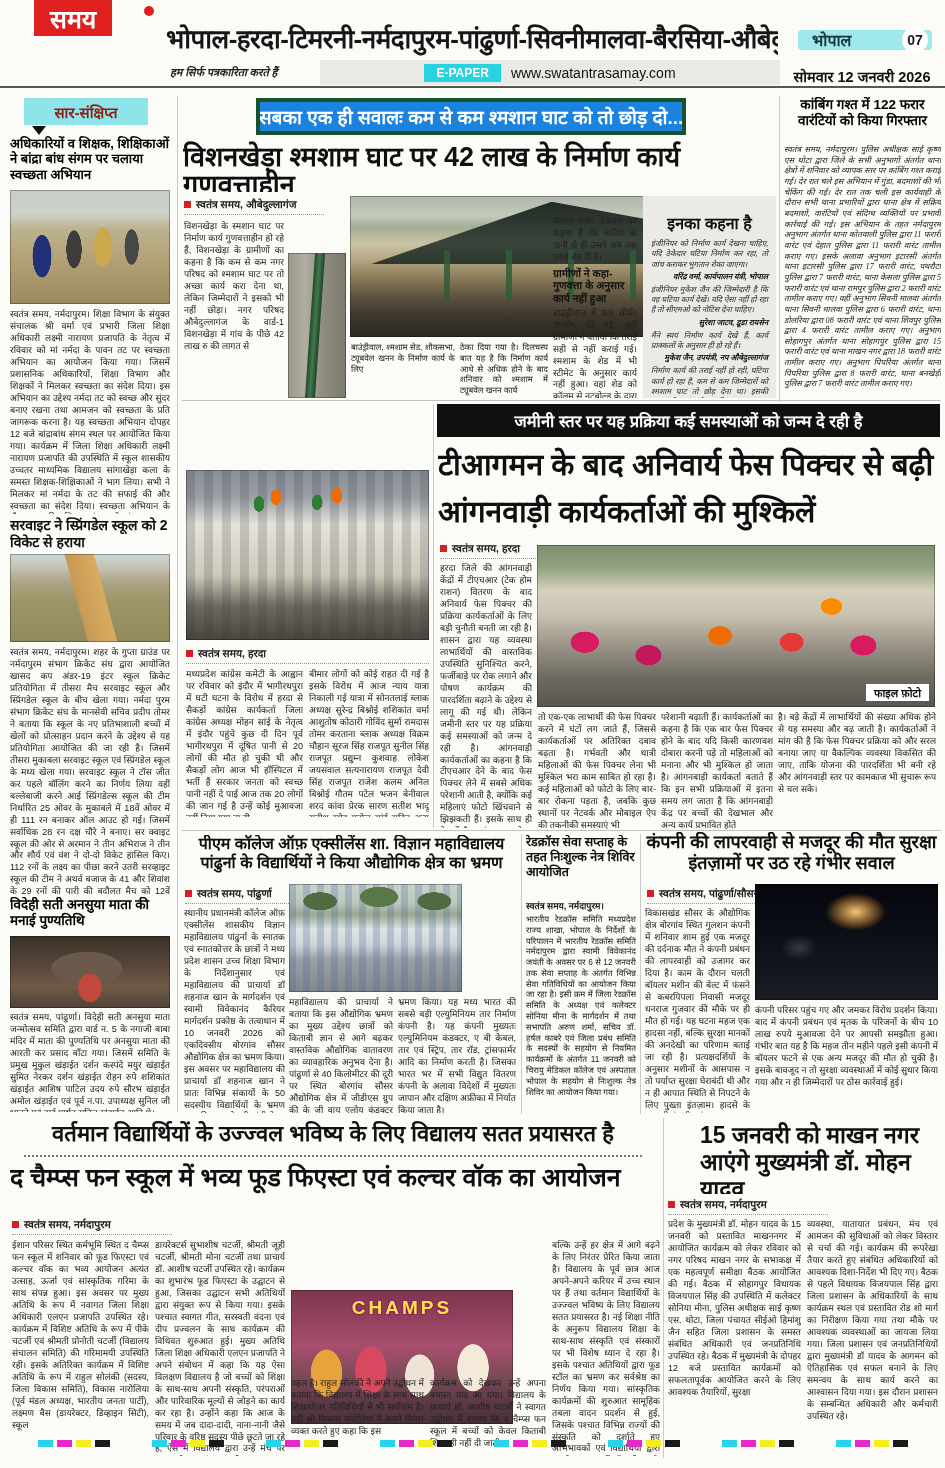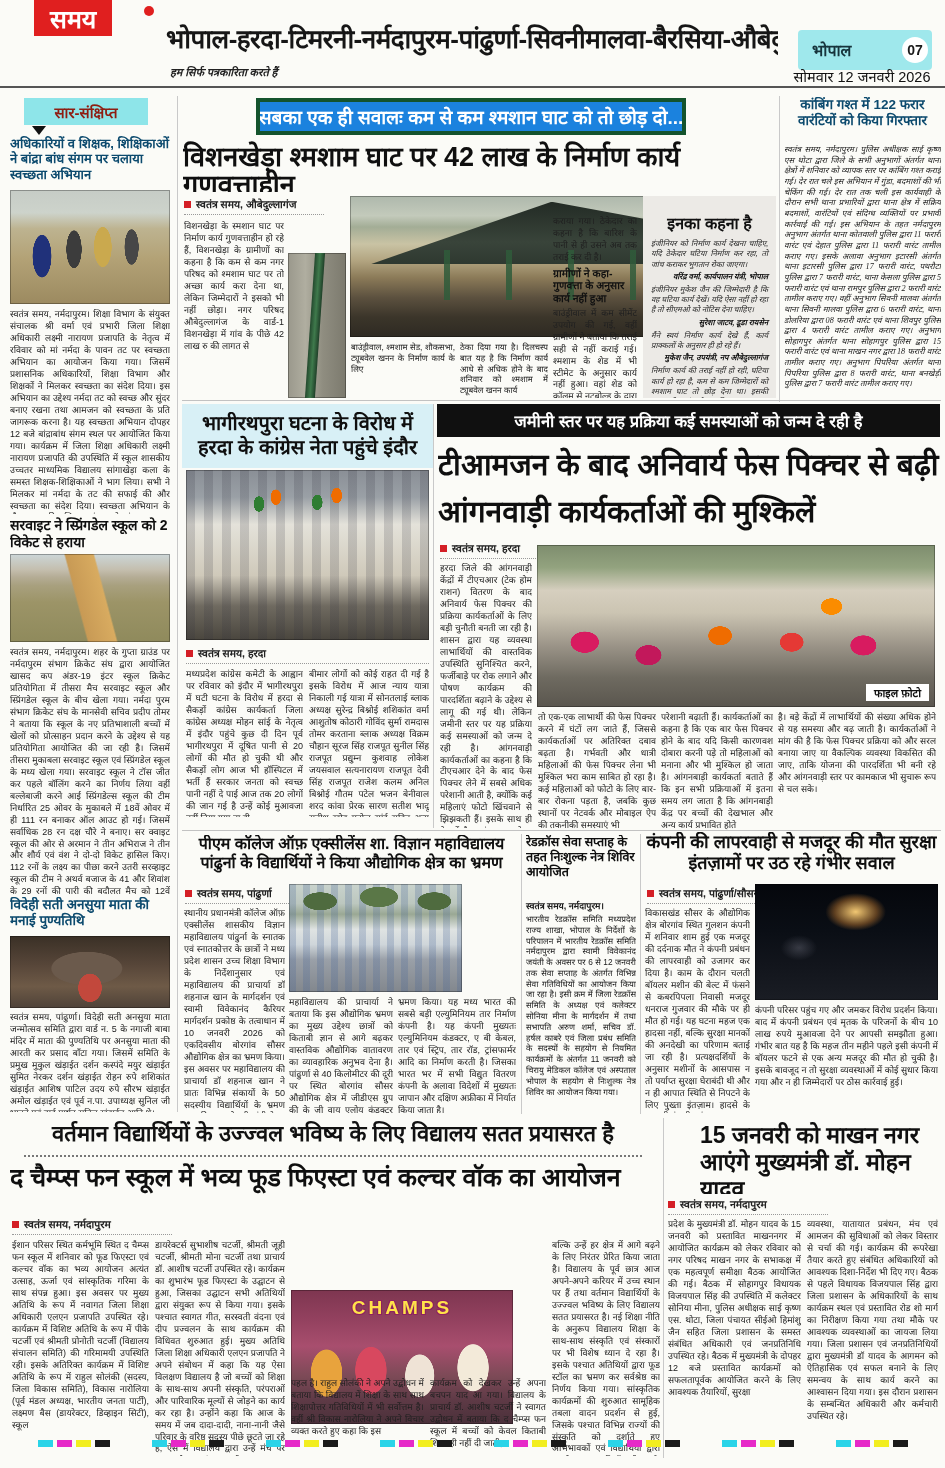--- a/index.html
+++ b/index.html
@@ -2,21 +2,21 @@
 <html><head>
 <meta charset="utf-8">
 <style>
   html,body{margin:0;padding:0;background:#9a9a9a;}
   .page{position:relative;width:945px;height:1468px;margin:0 auto;background:#fbfbf7;
         font-family:"Liberation Sans",sans-serif;overflow:hidden;color:#1c1c1c;}
   .abs{position:absolute;box-sizing:border-box;}
   .txt{font-size:9px;line-height:1.33;text-align:justify;color:#202020;overflow:hidden;}
   .txt-sm{font-size:8.3px;line-height:1.3;}
   .hl{font-weight:bold;color:#0f0f0f;line-height:1.18;overflow:hidden;}
-  .maroon{color:#0c4a6e;}
+  .maroon{color:#000000;}
   .center{text-align:center;}
   .byline{display:flex;align-items:center;gap:5px;font-size:10.5px;font-weight:bold;color:#222;
           border-bottom:1px dotted #999;padding-bottom:3px;overflow:hidden;white-space:nowrap;}
   .sq{width:7px;height:7px;background:#d41f26;flex:0 0 auto;}
   .vline{background:#c9c9c9;width:1px;}
   .hline{background:#c2c2c2;height:1px;}
   .kicker{background:#1b82de;border:4px solid #14532d;color:#fff;font-weight:bold;font-size:19px;
           display:flex;align-items:center;justify-content:center;overflow:hidden;white-space:nowrap;}
   .banner-dark{background:#101010;color:#fff;font-weight:bold;font-size:16.5px;
           display:flex;align-items:center;justify-content:center;overflow:hidden;white-space:nowrap;}
@@ -87,21 +87,21 @@
   .logo-red{background:#e01f1f;color:#fff;font-weight:bold;font-size:25px;padding:1px 16px;display:inline-block;}
   .regions{font-size:26px;font-weight:bold;color:#161616;white-space:nowrap;overflow:hidden;letter-spacing:-.5px;}
   .tagline{font-family:"Liberation Serif",serif;font-style:italic;font-weight:bold;font-size:11px;color:#222;white-space:nowrap;}
   .graybar{background:#e9e9e6;display:flex;align-items:center;justify-content:center;gap:10px;}
   .epaper{background:#27d3de;color:#fff;font-weight:bold;font-size:12px;padding:2px 12px;}
   .site{font-size:14px;color:#111;}
   .ed{background:#9fe8ec;border-radius:4px;display:flex;align-items:center;justify-content:space-between;padding:2px 4px 2px 14px;}
   .ed-name{font-size:16px;font-weight:bold;color:#17343c;}
   .ed-num{width:26px;height:26px;border-radius:50%;background:#fff;display:flex;align-items:center;justify-content:center;
           font-weight:bold;font-size:14px;color:#1a1a1a;}
-  .pdate{font-size:14.5px;font-weight:normal;color:#111;text-align:center;white-space:nowrap;}
+  .pdate{font-size:14.5px;font-weight:bold;color:#111;text-align:center;white-space:nowrap;}
   .sec-badge{background:#8ee5e9;color:#8f1d12;font-weight:bold;font-size:15px;
              display:flex;align-items:center;justify-content:center;}
   .tri{width:0;height:0;border-left:7px solid transparent;border-right:7px solid transparent;border-top:9px solid #111;}
   .qbox{background:#eceae6;padding:16px 8px;overflow:hidden;}
   .qtitle{font-size:16px;font-weight:bold;text-align:center;margin:0 0 5px;color:#111;}
   .quote{font-family:"Liberation Serif",serif;font-style:italic;font-size:7.8px;line-height:1.32;text-align:justify;color:#262626;}
   .qauthor{font-family:"Liberation Serif",serif;font-style:italic;font-weight:bold;font-size:7.8px;text-align:right;margin:1px 0 4px;color:#111;}
   .serifit{font-family:"Liberation Serif",serif;font-style:italic;}
   .subhead{font-size:10.5px;font-weight:bold;line-height:1.2;margin:3px 0;color:#111;}
   .cyanpanel{background:#d8f0f6;display:flex;align-items:center;justify-content:center;}
@@ -116,21 +116,25 @@
 <body>
 
 <div class="page">
 
   <div class="abs" style="left:8px;top:4px;width:152px;height:80px;">
     <span class="logo-dot"></span>
     <div style="margin:-4px 0 0 26px;"><span class="logo-red">समय</span></div>
   </div>
   <div class="abs regions" style="left:166px;top:20px;width:612px;height:38px;">भोपाल-हरदा-टिमरनी-नर्मदापुरम-पांढुर्णा-सिवनीमालवा-बैरसिया-औबेदुल्लागंज</div>
   <div class="abs tagline" style="left:170px;top:64px;width:150px;height:18px;">हम सिर्फ पत्रकारिता करते हैं</div>
-  <div class="abs ed" style="left:798px;top:30px;width:134px;height:40px;">
+  <div class="abs graybar" style="left:320px;top:60px;width:460px;height:25px;">
+    <span class="epaper">E-PAPER</span>
+    <span class="site">www.swatantrasamay.com</span>
+  </div>
+  <div class="abs ed" style="left:798px;top:30px;width:134px;height:20px;">
     <span class="ed-name">भोपाल</span>
     <span class="ed-num">07</span>
   </div>
   <div class="abs pdate" style="left:786px;top:66px;width:152px;height:18px;">सोमवार 12 जनवरी 2026</div>
   <div class="abs" style="left:0;top:86px;width:945px;height:2px;background:#555;"></div>
 
   <div class="abs sec-badge" style="left:24px;top:98px;width:124px;height:27px;">सार-संक्षिप्त</div>
   <div class="abs tri" style="left:32px;top:126px;"></div>
 
   <div class="abs hl maroon" style="left:10px;top:136px;width:160px;height:50px;font-size:13px;">अधिकारियों व शिक्षक, शिक्षिकाओं ने बांद्रा बांध संगम पर चलाया स्वच्छता अभियान</div>
@@ -174,34 +178,31 @@
     <div class="quote">निर्माण कार्य की तराई नहीं हो रही, घटिया कार्य हो रहा है, कम से कम जिम्मेदारों को श्मशाम घाट तो छोड़ देना था। इसकी उच्चस्तरीय जांच होना चाहिए।</div>
 
   </div>
   <div class="abs vline" style="left:779px;top:96px;height:306px;"></div>
 
   <div class="abs hl maroon center" style="left:784px;top:97px;width:157px;height:44px;font-size:13.5px;">कांबिंग गश्त में 122 फरार वारंटियों को किया गिरफ्तार</div>
   <div class="abs txt serifit" style="left:784px;top:145px;width:157px;height:252px;font-size:8.2px;line-height:1.3;">स्वतंत्र समय, नर्मदापुरम। पुलिस अधीक्षक साई कृष्ण एस थोटा द्वारा जिले के सभी अनुभागों अंतर्गत थाना क्षेत्रों में शनिवार को व्यापक स्तर पर कांबिंग गश्त कराई गई। देर रात चले इस अभियान में गुंडा, बदमाशों की भी चेकिंग की गई। देर रात तक चली इस कार्यवाही के दौरान सभी थाना प्रभारियों द्वारा थाना क्षेत्र में सक्रिय बदमाशों, वारंटियों एवं संदिग्ध व्यक्तियों पर प्रभावी कार्रवाई की गई। इस अभियान के तहत नर्मदापुरम अनुभाग अंतर्गत थाना कोतवाली पुलिस द्वारा 11 फरारी वारंट एवं देहात पुलिस द्वारा 11 फरारी वारंट तामील कराए गए। इसके अलावा अनुभाग इटारसी अंतर्गत थाना इटारसी पुलिस द्वारा 17 फरारी वारंट, पथरौटा पुलिस द्वारा 7 फरारी वारंट, थाना केसला पुलिस द्वारा 5 फरारी वारंट एवं थाना रामपुर पुलिस द्वारा 2 फरारी वारंट तामील कराए गए। वहीं अनुभाग सिवनी मालवा अंतर्गत थाना सिवनी मालवा पुलिस द्वारा 6 फरारी वारंट, थाना डोलरिया द्वारा 08 फरारी वारंट एवं थाना शिवपुर पुलिस द्वारा 4 फरारी वारंट तामील कराए गए। अनुभाग सोहागपुर अंतर्गत थाना सोहागपुर पुलिस द्वारा 15 फरारी वारंट एवं थाना माखन नगर द्वारा 18 फरारी वारंट तामील कराए गए। अनुभाग पिपरिया अंतर्गत थाना पिपरिया पुलिस द्वारा 8 फरारी वारंट, थाना बनखेड़ी पुलिस द्वारा 7 फरारी वारंट तामील कराए गए।</div>
 
   <div class="abs hline" style="left:182px;top:400px;width:759px;"></div>
 
-  <div class="abs cyanpanel" style="left:182px;top:404px;width:251px;height:64px;">
-    <div class="hl center" style="font-size:20px;width:100%;">भागीरथपुरा घटना के विरोध में हरदा के कांग्रेस नेता पहुंचे इंदौर</div>
-  </div>
   <div class="abs photo ph-protest" style="left:186px;top:470px;width:243px;height:170px;"></div>
   <div class="abs byline" style="left:186px;top:646px;width:243px;">
     <span class="sq"></span>
     <span>स्वतंत्र समय, हरदा</span>
   </div>
   <div class="abs txt" style="left:186px;top:669px;width:117px;height:148px;">मध्यप्रदेश कांग्रेस कमेटी के आह्वान पर रविवार को इंदौर में भागीरथपुरा में घटी घटना के विरोध में हरदा से सैकड़ों कांग्रेस कार्यकर्ता जिला कांग्रेस अध्यक्ष मोहन सांई के नेतृत्व में इंदौर पहुंचे कुछ दी दिन पूर्व भागीरथपुरा में दूषित पानी से 20 लोगों की मौत हो चुकी थी और सैकड़ों लोग आज भी हॉस्पिटल में भर्ती हैं सरकार जनता को स्वच्छ पानी नहीं दे पाई आज तक 20 लोगों की जान गई है उन्हें कोई मुआवजा नहीं दिया गया ना ही</div>
   <div class="abs txt" style="left:309px;top:669px;width:120px;height:148px;">बीमार लोगों को कोई राहत दी गई है इसके विरोध में आज न्याय यात्रा निकाली गई यात्रा में सोनतलाई ब्लाक अध्यक्ष सुरेन्द्र बिश्नोई शशिकांत वर्मा आशुतोष कोठारी गोविंद सुर्मा रामदास तोमर करताना ब्लाक अध्यक्ष विक्रम चौहान सूरज सिंह राजपूत सुनील सिंह राजपूत प्रद्युम्न कुशवाह लोकेश जयसवाल सत्यनारायण राजपूत देवी सिंह राजपूत राजेश कलम अनिल बिश्नोई गौतम पटेल भजन बेनीवाल शरद कांवा प्रेरक सारण सतीश भादू सतीश खोड मनोज सांई सहित अन्य साथी शामिल हुए।</div>
   <div class="abs vline" style="left:433px;top:404px;height:424px;"></div>
 
   <div class="abs banner-dark" style="left:437px;top:404px;width:503px;height:33px;">जमीनी स्तर पर यह प्रक्रिया कई समस्याओं को जन्म दे रही है</div>
-  <div class="abs hl" style="left:438px;top:441px;width:502px;height:98px;font-size:30px;line-height:1.58;">टीआमजन के बाद अनिवार्य फेस पिक्चर से बढ़ी आंगनवाड़ी कार्यकर्ताओं की मुश्किलें</div>
+  <div class="abs hl" style="left:438px;top:441px;width:502px;height:98px;font-size:30px;line-height:1.58;">टीआगमन के बाद अनिवार्य फेस पिक्चर से बढ़ी आंगनवाड़ी कार्यकर्ताओं की मुश्किलें</div>
   <div class="abs byline" style="left:440px;top:541px;width:112px;">
     <span class="sq"></span>
     <span>स्वतंत्र समय, हरदा</span>
   </div>
   <div class="abs txt" style="left:440px;top:563px;width:92px;height:265px;">हरदा जिले की आंगनवाड़ी केंद्रों में टीएचआर (टेक होम राशन) वितरण के बाद अनिवार्य फेस पिक्चर की प्रक्रिया कार्यकर्ताओं के लिए बड़ी चुनौती बनती जा रही है। शासन द्वारा यह व्यवस्था लाभार्थियों की वास्तविक उपस्थिति सुनिश्चित करने, फर्जीबाड़े पर रोक लगाने और पोषण कार्यक्रम की पारदर्शिता बढ़ाने के उद्देश्य से लागू की गई थी। लेकिन जमीनी स्तर पर यह प्रक्रिया कई समस्याओं को जन्म दे रही है। आंगनवाड़ी कार्यकर्ताओं का कहना है कि टीएचआर देने के बाद फेस पिक्चर लेने में सबसे अधिक परेशानी आती है, क्योंकि कई महिलाएं फोटो खिंचवाने से झिझकती हैं। इसके साथ ही ऐप में बैकग्राउंड साफ होना, रोशनी ठीक रहना और फोटो बिल्कुल सीधे होना अनिवार्य है। इन शर्तों को पूरा करने में काफी समय लग जाता है। बड़े वार्डों में</div>
   <div class="abs txt" style="left:538px;top:712px;width:118px;height:118px;">तो एक-एक लाभार्थी की फेस पिक्चर करने में घंटों लग जाते हैं, जिससे कार्यकर्ताओं पर अतिरिक्त दबाव बढ़ता है। गर्भवती और धात्री महिलाओं की फेस पिक्चर लेना भी मुश्किल भरा काम साबित हो रहा है। कई महिलाओं को फोटो के लिए बार-बार रोकना पड़ता है, जबकि कुछ स्थानों पर नेटवर्क और मोबाइल ऐप की तकनीकी समस्याएं भी</div>
   <div class="abs photo ph-anganwadi" style="left:537px;top:545px;width:398px;height:162px;">
     <span class="fbadge">फाइल फ़ोटो</span>
   </div>
   <div class="abs txt" style="left:778px;top:712px;width:158px;height:118px;">है। बड़े केंद्रों में लाभार्थियों की संख्या अधिक होने से यह समस्या और बढ़ जाती है। कार्यकर्ताओं ने मांग की है कि फेस पिक्चर प्रक्रिया को और सरल बनाया जाए या वैकल्पिक व्यवस्था विकसित की जाए, ताकि योजना की पारदर्शिता भी बनी रहे और आंगनवाड़ी स्तर पर कामकाज भी सुचारू रूप से चल सके।</div>

